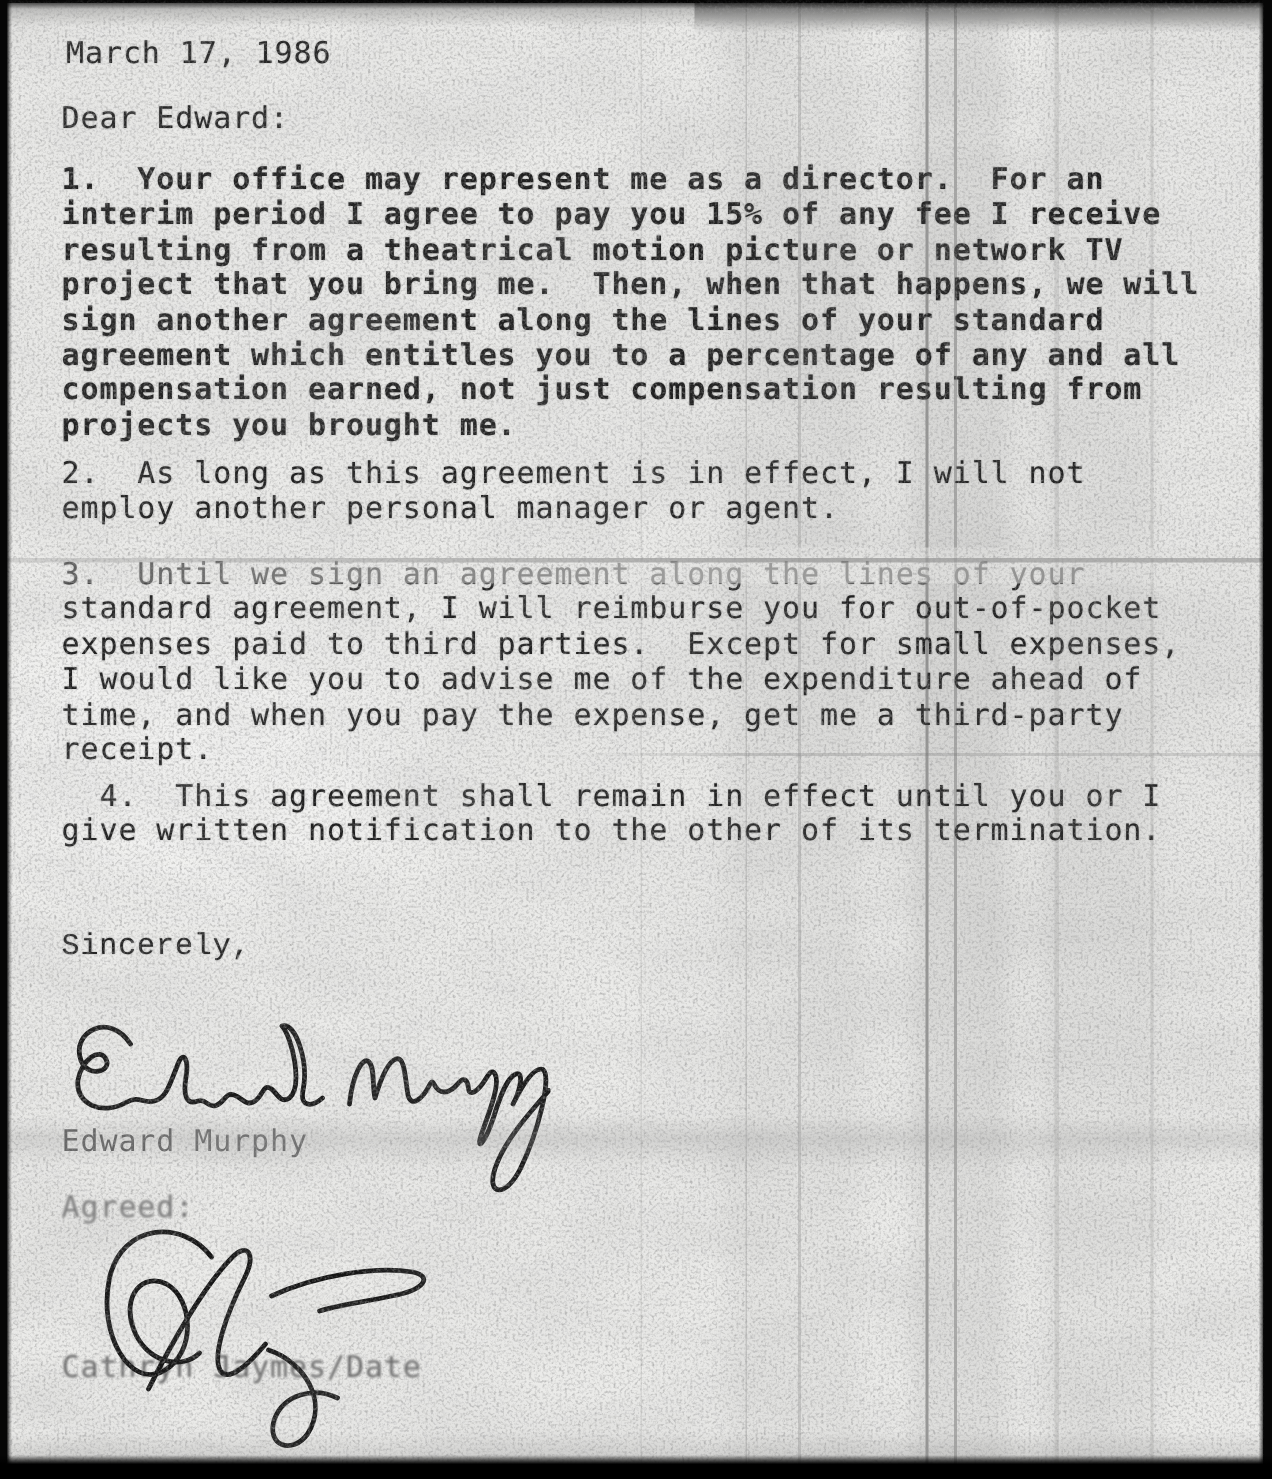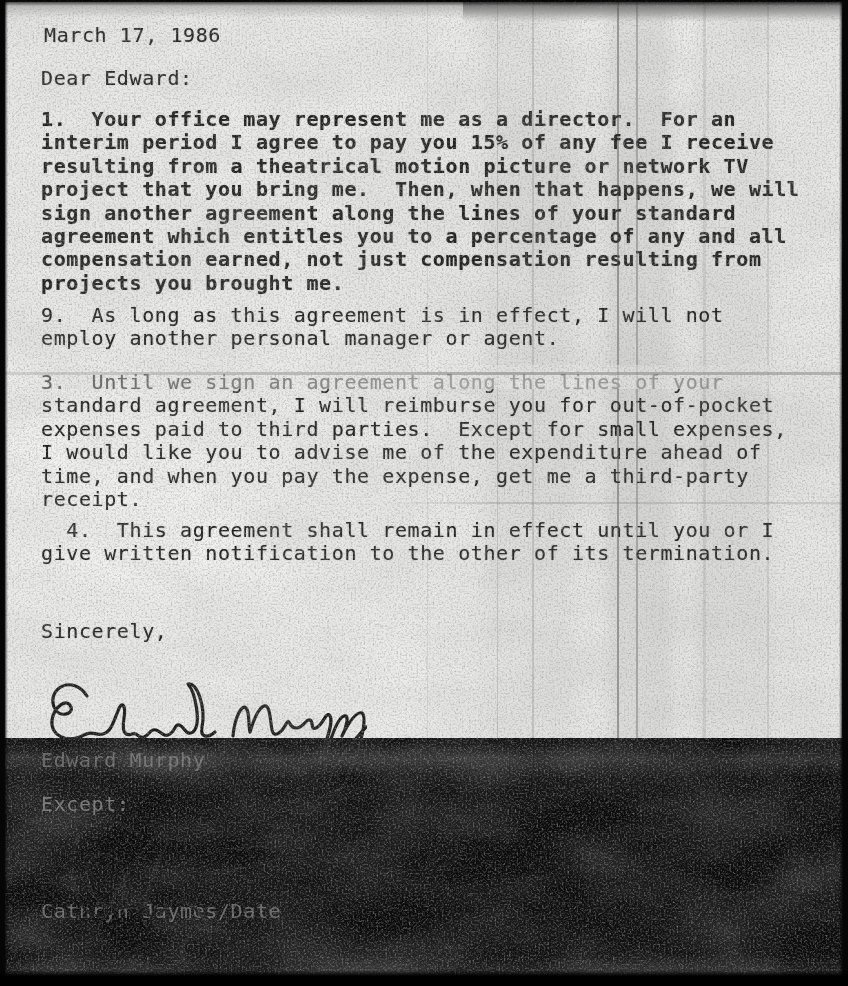--- a/index.html
+++ b/index.html
@@ -2,21 +2,21 @@
 <html><head>
 <meta charset="utf-8">
 <style>
   html,body{margin:0;padding:0;}
   body{
     width:848px;height:986px;position:relative;overflow:hidden;
     background:#0b0b0b;
     font-family:"DejaVu Sans Mono","Liberation Mono",monospace;
   }
   .page{
-    position:absolute;left:3px;top:2px;width:839px;height:736px;
+    position:absolute;left:3px;top:2px;width:839px;height:974px;
     background:
       radial-gradient(420px 260px at 660px 430px, rgba(120,120,120,0.10), transparent 70%),
       radial-gradient(380px 220px at 560px 200px, rgba(120,120,120,0.08), transparent 70%),
       radial-gradient(300px 200px at 700px 640px, rgba(120,120,120,0.07), transparent 70%),
       radial-gradient(340px 240px at 120px 500px, rgba(255,255,255,0.5), transparent 70%),
       linear-gradient(to right,
         rgba(0,0,0,0) 0 470px, rgba(90,90,90,0.05) 490px 560px, rgba(0,0,0,0) 580px 598px,
         rgba(90,90,90,0.08) 612px 660px, rgba(0,0,0,0) 676px 688px,
         rgba(90,90,90,0.05) 700px 756px, rgba(0,0,0,0) 776px),
       #ebebe9;
@@ -27,21 +27,21 @@
     color:#1f1f1f;white-space:pre;z-index:2;
     text-shadow:0 0 1px rgba(10,10,10,0.45);
   }
   .date{top:22px;left:41px;}
   .salutation{top:65px;}
   .p1{top:106px;font-weight:bold;}
   .p2{top:302px;}
   .p3{top:369px;}
   .p4{top:517px;text-align:right;}
   .p5{top:583px;}
-  .closing{top:618px;}
+  .closing{top:618px;font-family:Liberation Mono, monospace;}
   .typed1{top:747px;color:#5d5d5d;filter:blur(0.5px);text-shadow:none;}
   .agreed{top:791px;color:#6f6f6f;filter:blur(0.6px);text-shadow:none;}
   .typed2{top:898px;color:#636363;filter:blur(0.55px);text-shadow:none;}
   .sig{position:absolute;z-index:3;}
   .sig path{fill:none;stroke:#151515;stroke-width:3.2;stroke-linecap:round;stroke-linejoin:round;}
   .sig1{left:34px;top:664px;}
   .sig2{left:26px;top:806px;}
 
   
   .vline{position:absolute;top:0;height:100%;z-index:4;pointer-events:none;}
@@ -81,40 +81,40 @@
   <div class="textline salutation">Dear Edward:</div>
 
   <div class="para p1">1.  Your office may represent me as a director.  For an
 interim period I agree to pay you 15% of any fee I receive
 resulting from a theatrical motion picture or network TV
 project that you bring me.  Then, when that happens, we will
 sign another agreement along the lines of your standard
 agreement which entitles you to a percentage of any and all
 compensation earned, not just compensation resulting from
 projects you brought me.</div>
-  <div class="para p2">9.  As long as this agreement is in effect, I will not
+  <div class="para p2">2.  As long as this agreement is in effect, I will not
 employ another personal manager or agent.</div>
   <div class="para p3">3.  Until we sign an agreement along the lines of your
 standard agreement, I will reimburse you for out-of-pocket
 expenses paid to third parties.  Except for small expenses,
 I would like you to advise me of the expenditure ahead of
 time, and when you pay the expense, get me a third-party
 receipt.</div>
   <div class="para p4">4.  This agreement shall remain in effect until you or I
 give written notification to the other of its termination.</div>
 
   <div class="textline closing">Sincerely,</div>
 
   <svg class="sig sig1" width="330" height="150" viewBox="0 0 330 150" xmlns="http://www.w3.org/2000/svg">
     <path d="M 50 30 C 36 8, 10 22, 17 41 C 22 53, 37 48, 34 41 C 30 31, 17 41, 15 54 C 13 70, 31 78, 47 69 C 56 64, 58 70, 66 68 C 74 66, 76 57, 81 45 C 85 33, 89 40, 87 52 C 85 64, 87 71, 95 68 C 101 66, 101 73, 107 71 C 113 69, 113 62, 119 64 C 125 66, 127 72, 133 68 C 139 64, 138 56, 144 60 C 148 63, 150 70, 156 66 C 165 58, 158 26, 151 18 C 160 15, 169 42, 165 61 C 163 71, 170 73, 178 66"></path>
     <path d="M 196 70 C 198 50, 205 38, 209 42 C 213 46, 211 58, 213 66 C 216 56, 221 42, 227 40 C 233 38, 233 53, 235 64 C 237 73, 245 66, 249 58 C 253 50, 251 62, 259 62 C 267 62, 269 52, 273 54 C 277 56, 273 64, 279 62 C 287 58, 289 44, 293 50 C 297 57, 288 78, 284 90 C 280 102, 286 97, 292 79 C 296 66, 301 52, 307 50 C 313 48, 309 63, 305 70 C 311 58, 319 45, 325 47 C 331 52, 322 88, 310 113 C 300 133, 287 131, 293 113 C 299 95, 315 77, 329 61"></path>
   </svg>
 
   <div class="textline typed1">Edward Murphy</div>
-  <div class="textline agreed">Except:</div>
+  <div class="textline agreed">Agreed:</div>
 
   <svg class="sig sig2" width="290" height="165" viewBox="0 0 290 165" xmlns="http://www.w3.org/2000/svg">
     <path d="M 112 30 C 92 4, 52 8, 44 44 C 36 82, 58 118, 80 106 C 102 94, 100 58, 82 48 C 66 40, 52 56, 60 78 C 68 100, 92 106, 104 94"></path>
     <path d="M 70 118 C 86 86, 108 48, 126 30 C 136 20, 142 28, 134 44 C 122 68, 112 96, 118 106 C 124 114, 138 100, 148 88"></path>
     <path d="M 152 56 C 182 42, 222 36, 246 40 C 260 43, 254 52, 232 56 C 214 60, 196 62, 184 66"></path>
     <path d="M 150 92 C 174 100, 190 126, 176 148 C 166 162, 148 156, 154 138 C 160 122, 180 116, 196 124"></path>
   </svg>
 
   <div class="textline typed2">Cathryn Jaymes/Date</div>
 

